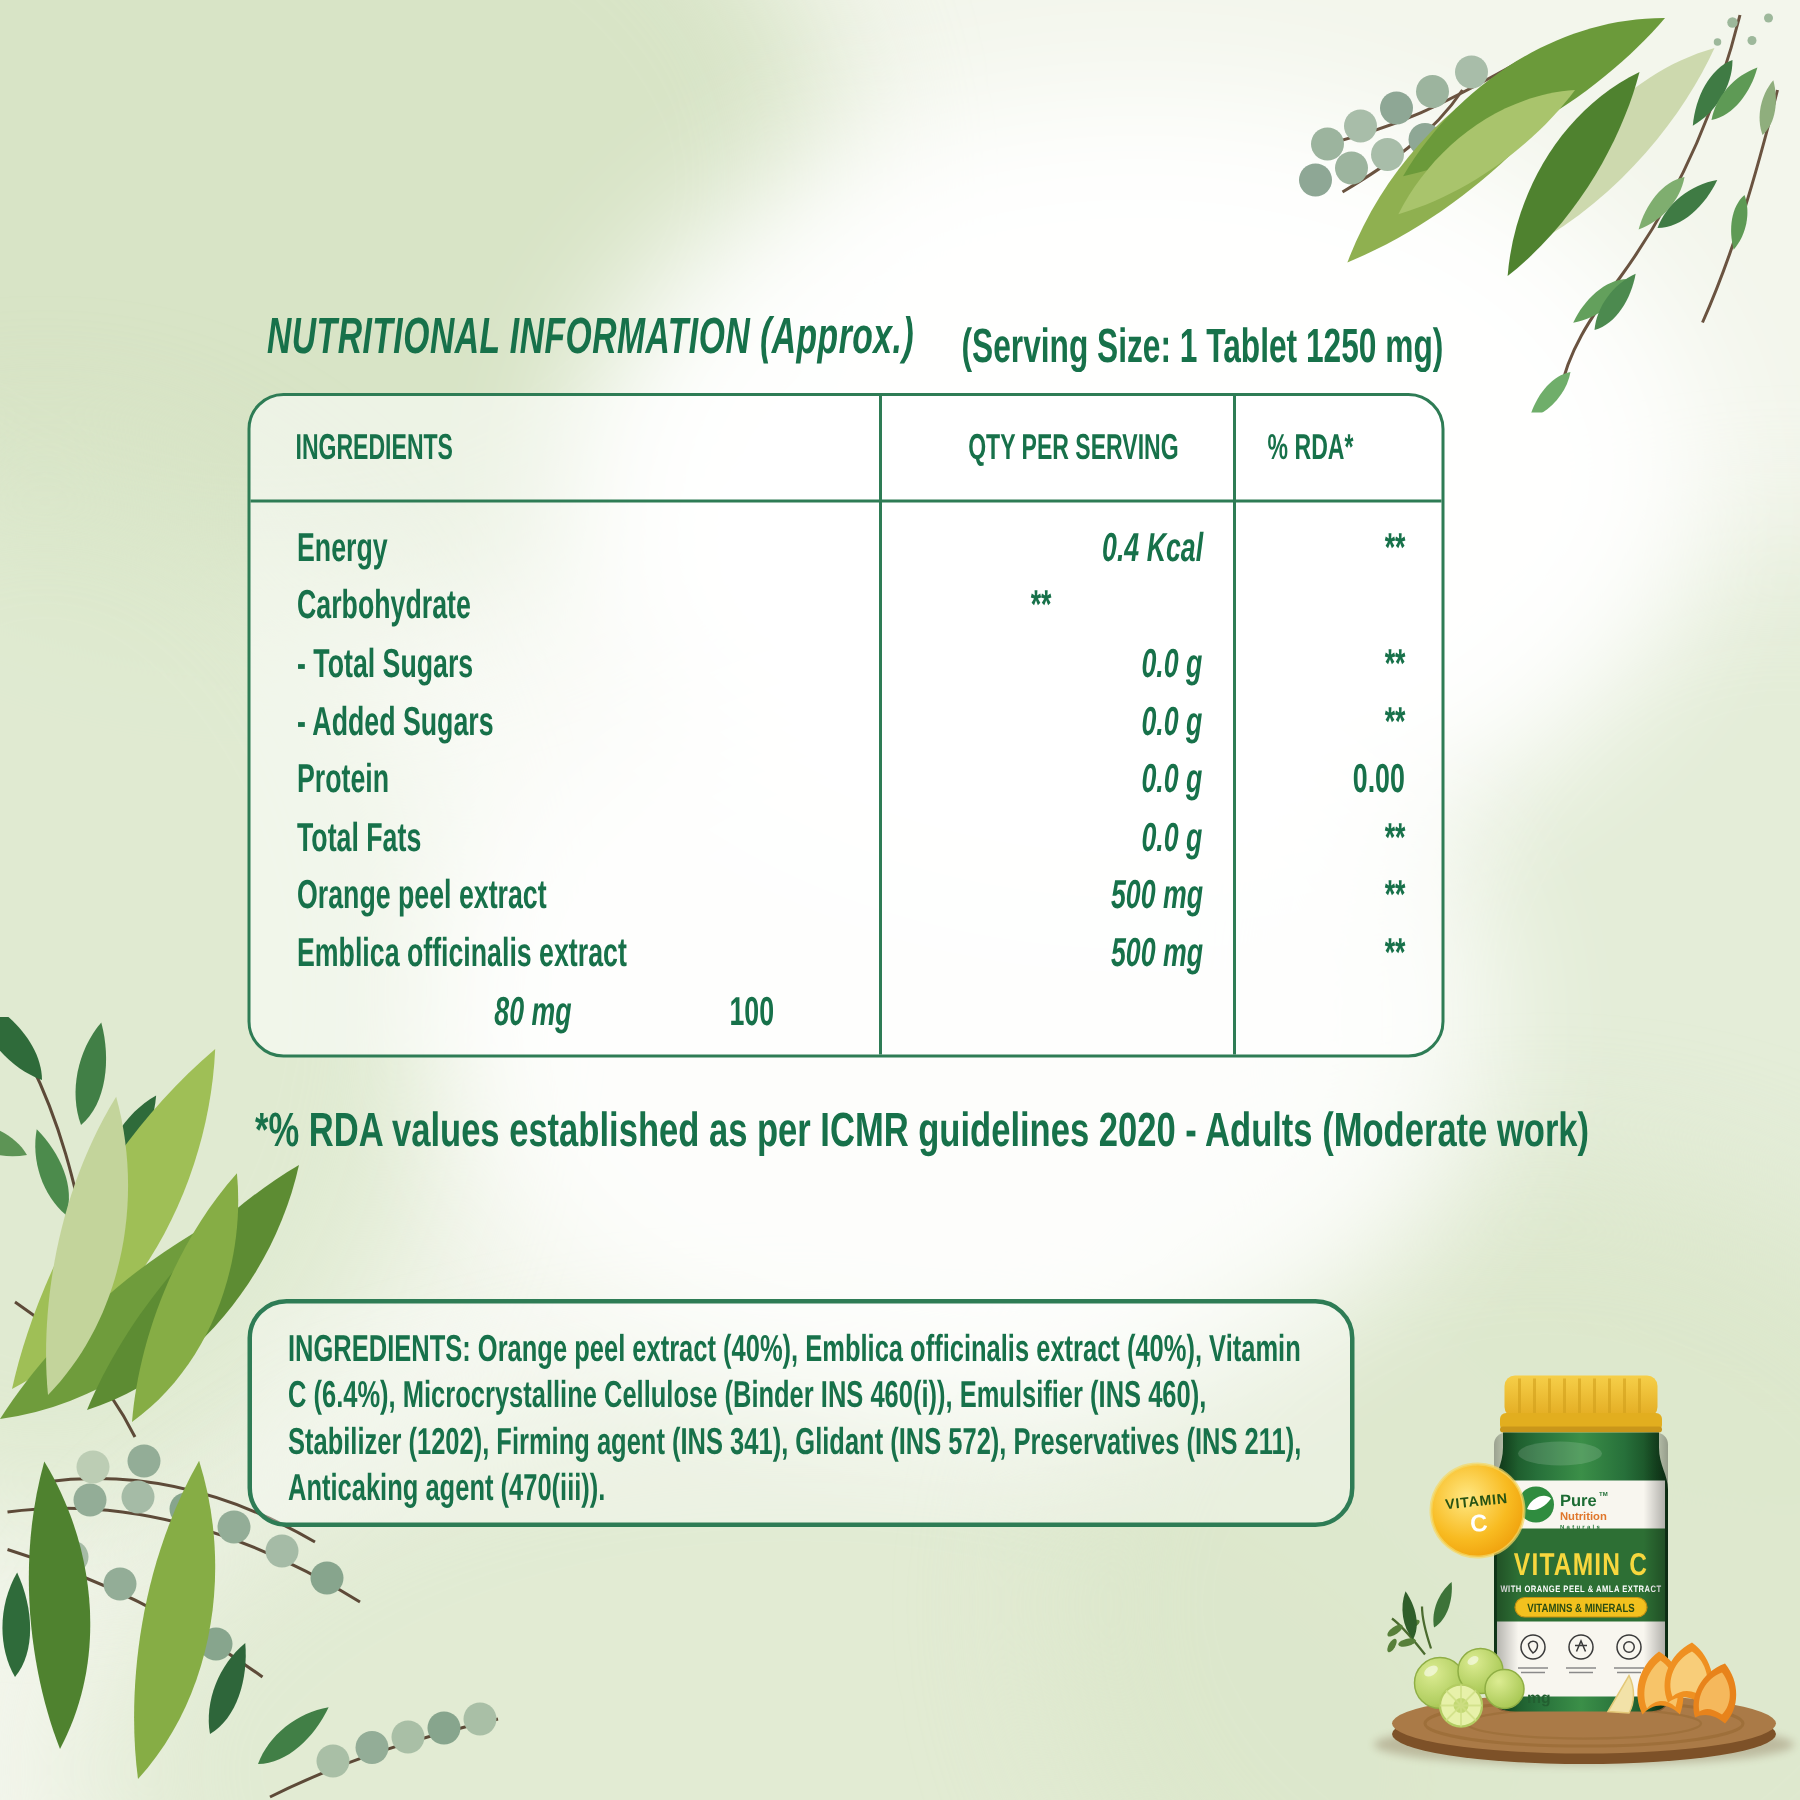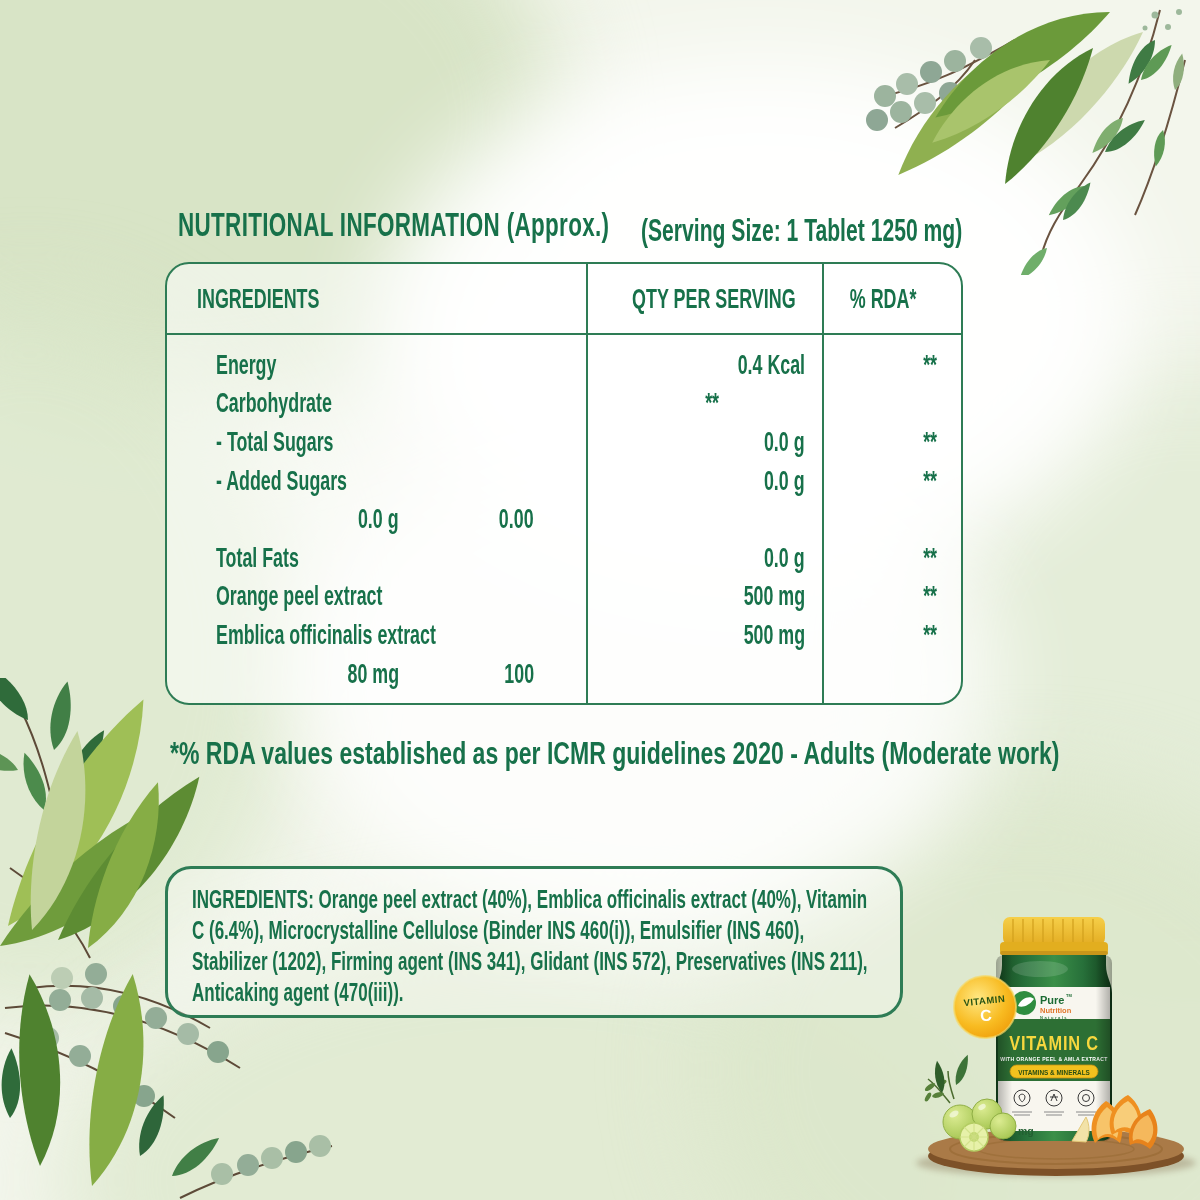--- a/index.html
+++ b/index.html
@@ -22,39 +22,39 @@
   .deco { position:absolute; }
   .deco-tr { right:0; top:0; }
   .deco-bl { left:0; top:678px; }
 
   
   .cx  { display:inline-block; transform:scaleX(.66); transform-origin:0 50%; white-space:nowrap; }
   .cxr { display:inline-block; transform:scaleX(.66); transform-origin:100% 50%; white-space:nowrap; }
   .cxc { display:inline-block; transform:scaleX(.64); transform-origin:50% 50%; white-space:nowrap; }
   .cx72{ display:inline-block; transform:scaleX(.72); transform-origin:0 50%; white-space:nowrap; }
 
-  .page-title   { position:absolute; left:178px; top:205px; font-size:34px; letter-spacing:.5px; }
+  .page-title   { position:absolute; left:178px; top:205px; font-size:34px; letter-spacing:.5px;font-style:italic; }
   .serving-size { position:absolute; left:641px; top:212px; font-size:32px; }
 
   .ntable {
     position:absolute; left:165px; top:262px; width:794px; height:439px;
     border:2px solid var(--border-green,#2e7c55); border-radius:24px;
     background:rgba(255,255,255,.55);
   }
   .vline { position:absolute; top:0; bottom:0; width:2px; background:var(--border-green,#2e7c55); }
   .vline-1 { left:419px; } .vline-2 { left:655px; }
   .thead { display:flex; height:69px; border-bottom:2px solid var(--border-green,#2e7c55); }
-  .th { display:flex; align-items:center; font-size:28px; }
+  .th { display:flex; align-items:center; font-size:24px; }
   .th-ing { width:421px; padding-left:30px; }
   .th-qty { width:236px; justify-content:center;text-align:center; }
   .th-rda { width:137px; justify-content:flex-start; }
-  .tbody { position:relative; padding-top:11px;padding-left:18px; }
+  .tbody { position:relative; padding-top:11px; }
   .trow { display:flex; height:38.6px; align-items:center; font-size:27px; }
   .c-name { width:421px; padding-left:31px; box-sizing:border-box; }
-  .c-qty  { width:236px; text-align:right; padding-right:22px; box-sizing:border-box; }
+  .c-qty  { width:236px; text-align:right; padding-right:22px; box-sizing:border-box;font-style:italic; }
   .c-rda  { width:137px; text-align:right; padding-right:24px; box-sizing:border-box; }
 
   .footnotes { position:absolute; left:170px; top:736px; font-size:32px; line-height:34px; }
 
   .ingbox {
     position:absolute; left:165px; top:866px; width:738px; height:152px; box-sizing:border-box;
     border:3px solid var(--border-green,#2e7c55); border-radius:26px;
     background:rgba(255,255,255,.35);
   }
   .ingtext {
@@ -212,20 +212,21 @@
         <div class="c-name"><span class="cx">- Total Sugars</span></div>
         <div class="c-qty"><span class="cxr">0.0 g</span></div>
         <div class="c-rda"><span class="cxr">**</span></div>
       </div>
       <div class="trow">
         <div class="c-name"><span class="cx">- Added Sugars</span></div>
         <div class="c-qty"><span class="cxr">0.0 g</span></div>
         <div class="c-rda"><span class="cxr">**</span></div>
       </div>
       <div class="trow">
+        <div class="c-name"><span class="cx">Protein</span></div>
         <div class="c-qty"><span class="cxr">0.0 g</span></div>
         <div class="c-rda"><span class="cxr">0.00</span></div>
       </div>
       <div class="trow">
         <div class="c-name"><span class="cx">Total Fats</span></div>
         <div class="c-qty"><span class="cxr">0.0 g</span></div>
         <div class="c-rda"><span class="cxr">**</span></div>
       </div>
       <div class="trow">
         <div class="c-name"><span class="cx">Orange peel extract</span></div>

